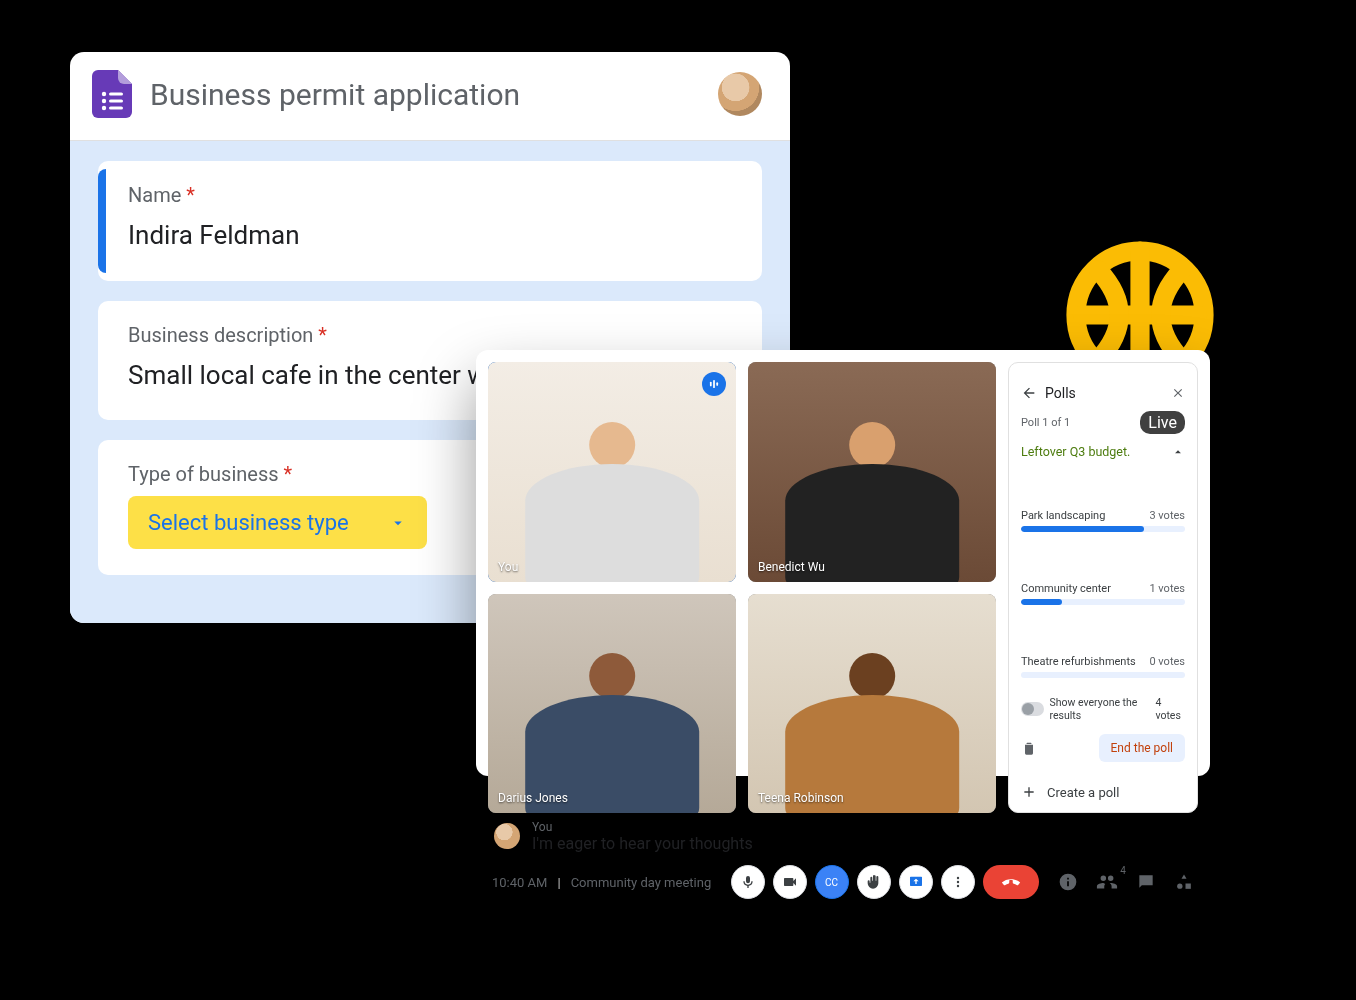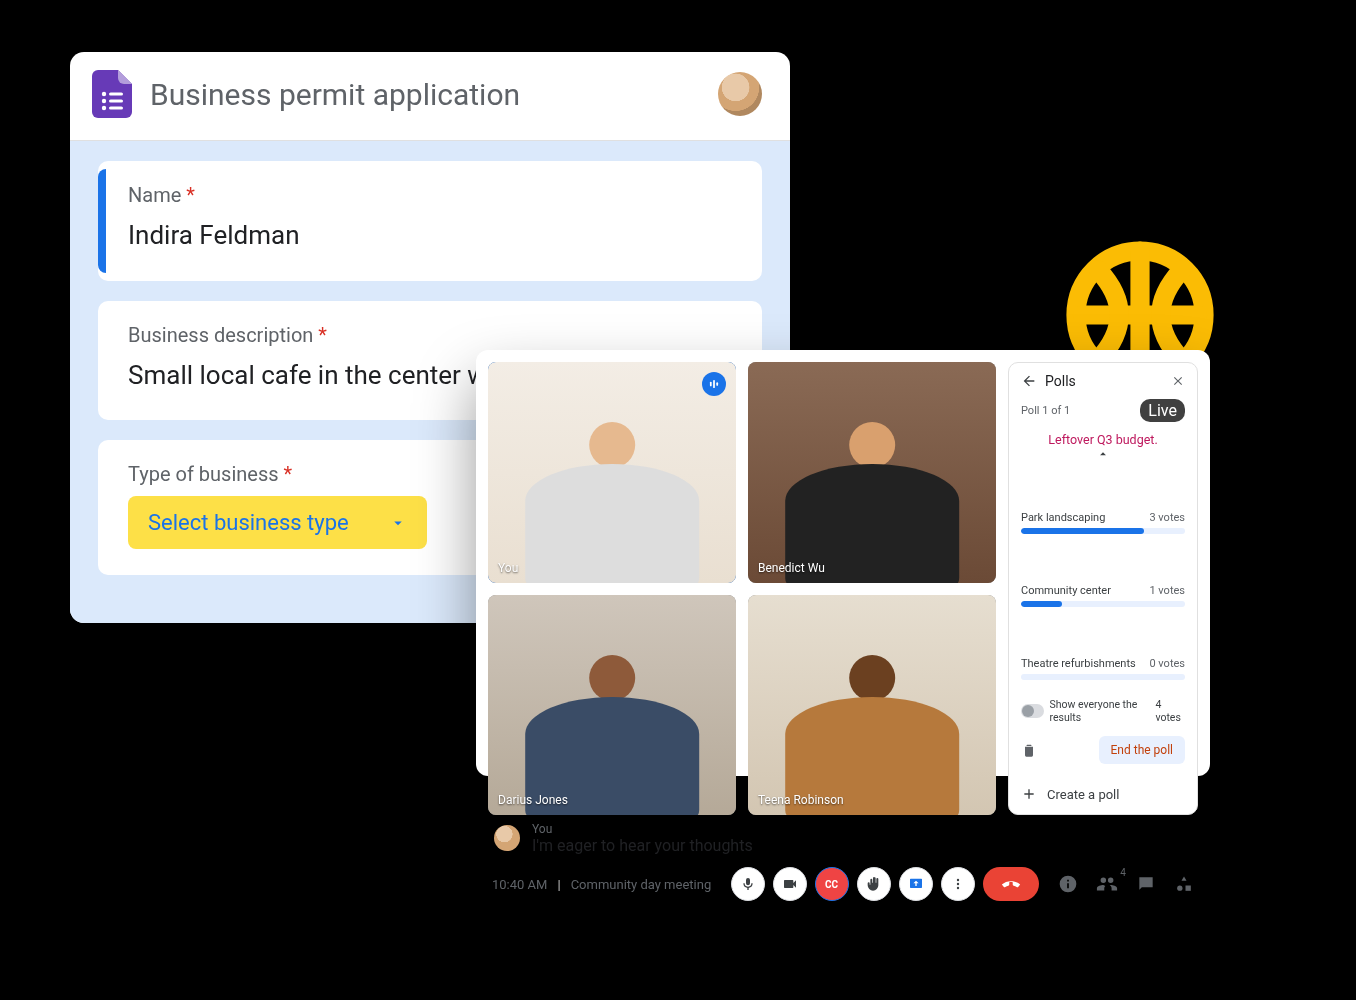--- a/index.html
+++ b/index.html
@@ -92,27 +92,27 @@
   }
   .person .body {
     width:100%; height:70%; border-radius:50% 50% 10px 10px / 30% 30% 10px 10px;
     margin-top:-4px;
   }
   .skin1{background:#e6b98f;} .skin2{background:#d9a06e;} .skin3{background:#8e5a3a;} .skin4{background:#6b4020;}
   .cloth1{background:#ddd;} .cloth2{background:#222;} .cloth3{background:#3a4c66;} .cloth4{background:#b6793c;}
 
   .polls-panel {
     width:190px; background:#fff; border:1px solid #e0e0e0; border-radius:10px;
-    padding:10px 12px 12px; display:flex; flex-direction:column; font-size:12px; color:#3c4043;
+    padding:22px 12px 12px; display:flex; flex-direction:column; font-size:12px; color:#3c4043;
   }
   .polls-head { display:flex; align-items:center; justify-content:space-between; margin-bottom:10px; }
   .polls-head-left { display:flex; align-items:center; gap:8px; }
   .meta-row { display:flex; justify-content:space-between; align-items:center; font-size:11px; color:#5f6368; margin-bottom:6px;}
   .live-pill { background:#404040; color:#fff; font-size:16px; padding:2px 8px; border-radius:10px; }
-  .poll-title-row { display:flex; justify-content:space-between; align-items:center; font-size:12.5px; color:#be185d; margin:4px 0 10px;flex-direction:column; }
+  .poll-title-row { display:flex; justify-content:space-between; align-items:center; font-size:12.5px; color:#4d7c0f; margin:4px 0 10px; }
   .poll-opt { margin-bottom:10px; }
   .opt-row { display:flex; justify-content:space-between; font-size:11px; margin-bottom:4px;margin-top:40px;}
   .opt-row .cnt { color:#5f6368; }
   .bar-bg { height:6px; background:#e8f0fe; border-radius:4px; overflow:hidden; }
   .bar-fg { height:100%; background:#1a73e8; border-radius:4px; }
   .toggle-row { display:flex; align-items:center; justify-content:space-between; font-size:10.5px; margin:8px 0 12px; }
   .toggle-left { display:flex; align-items:center; gap:6px; }
   .mini-toggle { width:26px; height:14px; background:#dadce0; border-radius:10px; position:relative; }
   .mini-toggle::after{content:"";position:absolute;left:1px;top:1px;width:12px;height:12px;background:#9aa0a6;border-radius:50%;}
   .poll-actions { display:flex; justify-content:space-between; align-items:center; }
@@ -129,21 +129,21 @@
     padding:8px 16px 12px 16px;
   }
   .bar-left { display:flex; align-items:center; gap:10px; color:#5f6368; font-size:13px; }
   .bar-left .sep { color:#c0c0c0; }
   .bar-center { display:flex; align-items:center; gap:8px; }
   .circ-btn {
     width:34px; height:34px; border-radius:50%; border:1px solid #dadce0;
     background:#fff; display:flex; align-items:center; justify-content:center;
     color:#3c4043;
   }
-  .circ-btn.filled { background:#ef4444; border-color:#1a73e8; color:#fff; font-size:10px; font-weight:700; }
+  .circ-btn.filled { background:#3b82f6; border-color:#1a73e8; color:#fff; font-size:10px; font-weight:400; }
   .pill-end { width:56px; height:34px; border-radius:20px; background:#ea4335; display:flex; align-items:center; justify-content:center; }
   .bar-right { display:flex; align-items:center; gap:18px; color:#5f6368; }
   .bar-right .ppl { position:relative; }
   .bar-right .ppl .sup { position:absolute; top:-6px; right:-8px; font-size:10px; color:#5f6368; }
 
   svg { display:block; }
 </style>
 </head>
 <body>
 

